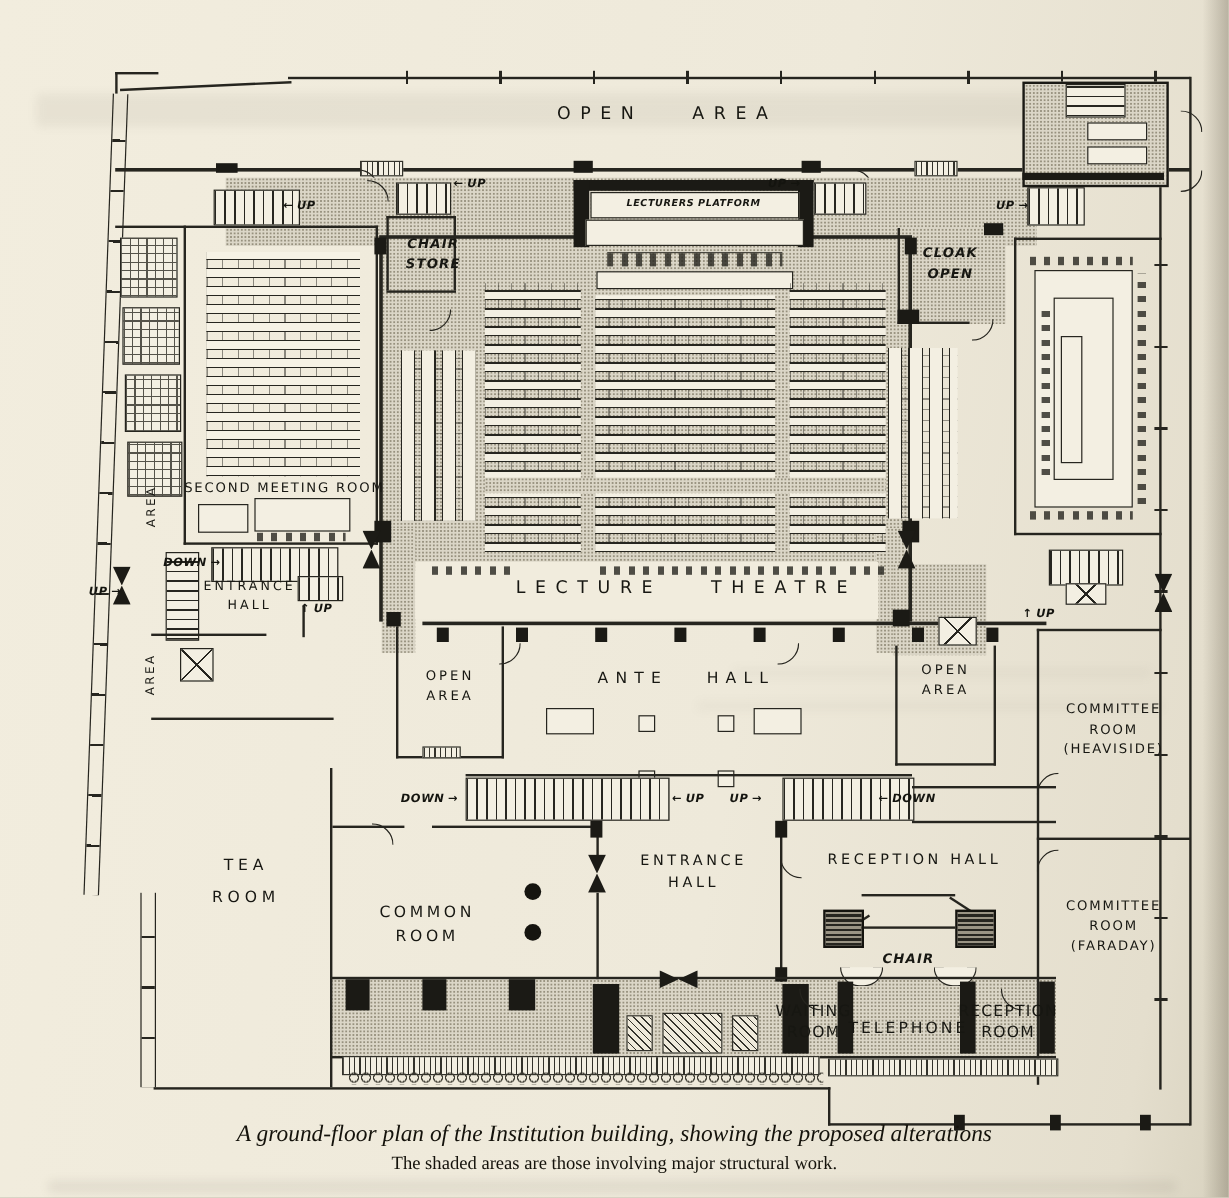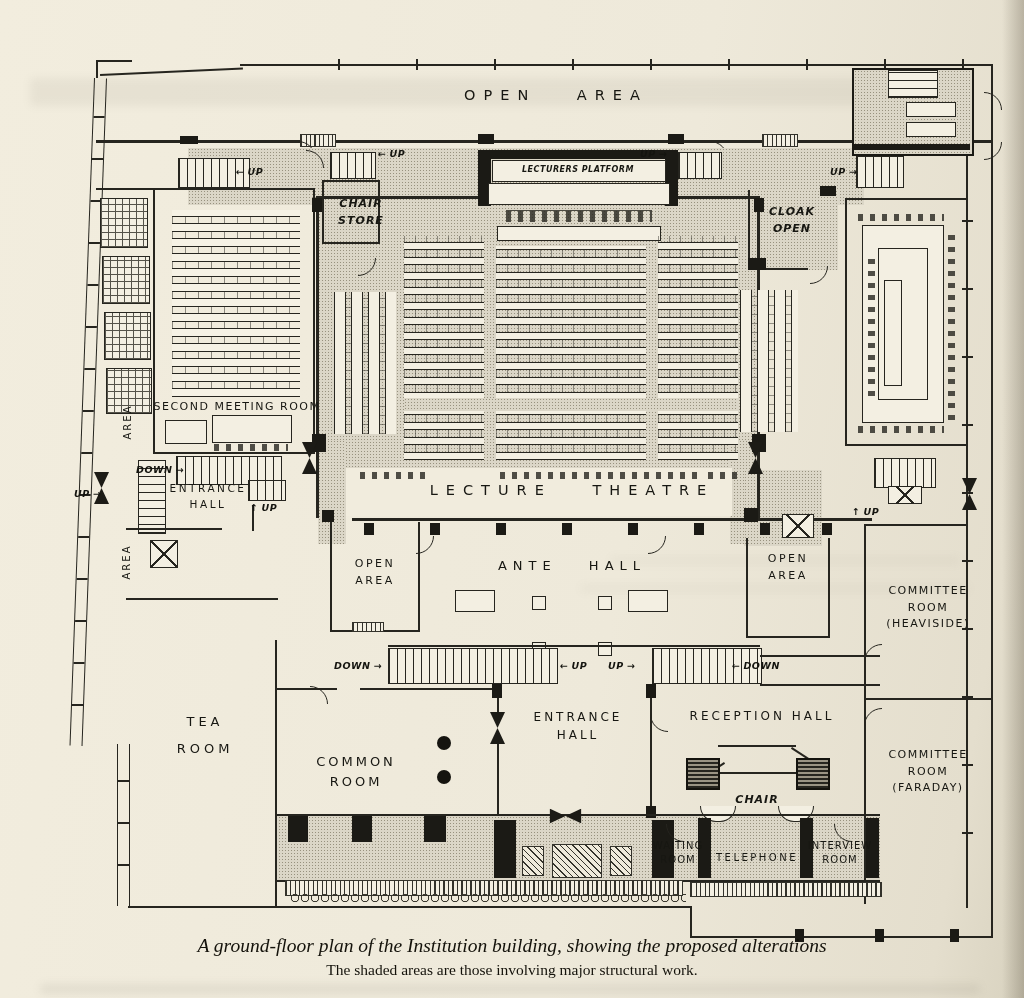--- a/index.html
+++ b/index.html
@@ -60,21 +60,21 @@
   .ticks-h{position:absolute;height:11px;
        background-image:repeating-linear-gradient(90deg,transparent 0 76px,#26251f 76px 78px);}
   .ticks-v{position:absolute;width:11px;
        background-image:repeating-linear-gradient(0deg,transparent 0 66px,#26251f 66px 68px);}
   .dwall{position:absolute;border-left:1.5px solid #26251f;border-right:1.5px solid #26251f;
        background-image:repeating-linear-gradient(0deg,transparent 0 40px,#26251f 40px 42px);}
   .lbl{position:absolute;transform:translate(-50%,-50%);font-size:11.5px;line-height:1.5;
        letter-spacing:2.5px;color:#171712;text-align:center;white-space:pre-line;}
   .big{font-size:14.5px;letter-spacing:8px;word-spacing:28px;}
   .hand{font-style:italic;font-weight:600;letter-spacing:1px;}
-  .small{font-size:10px;letter-spacing:1px;line-height:1.35;}
+  .small{font-size:13px;letter-spacing:1px;line-height:1.35;}
   .vert{transform:translate(-50%,-50%) rotate(-90deg);font-size:10px;letter-spacing:2px;}
   .updown{position:absolute;display:flex;align-items:center;gap:3px;white-space:nowrap;
        font-style:italic;font-weight:600;font-size:9.5px;letter-spacing:.5px;color:#14140f;}
   .cap1{position:absolute;left:512px;top:946px;transform:translate(-50%,-50%);
        font-family:"Liberation Serif",serif;font-style:italic;font-size:19.5px;white-space:nowrap;color:#14120b;}
   .cap2{position:absolute;left:512px;top:970px;transform:translate(-50%,-50%);
        font-family:"Liberation Serif",serif;font-size:15.5px;white-space:nowrap;color:#14120b;}
 </style>
 </head>
 <body>
@@ -322,21 +322,21 @@
     <div class="lbl" style="left:578px;top:726px;font-size:12px;letter-spacing:3px;">ENTRANCE
 HALL</div>
     <div class="lbl" style="left:762px;top:716px;font-size:12px;letter-spacing:3px;white-space:nowrap;">RECEPTION HALL</div>
     <div class="lbl" style="left:928px;top:772px;font-size:11px;letter-spacing:1.5px;">COMMITTEE
 ROOM
 (FARADAY)</div>
     <div class="lbl hand" style="left:757px;top:800px;font-size:11px;">CHAIR</div>
     <div class="lbl small" style="left:678px;top:852px;">WAITING
 ROOM</div>
     <div class="lbl small" style="left:757px;top:858px;letter-spacing:2.5px;">TELEPHONE</div>
-    <div class="lbl small" style="left:840px;top:852px;">INTERVIEW
+    <div class="lbl small" style="left:840px;top:852px;">RECEPTION
 ROOM</div>
 
     <div class="updown" style="left:236px;top:166px;">
         <span>←</span>
         <span>UP</span>
       </div>
     <div class="updown" style="left:378px;top:148px;">
         <span>←</span>
         <span>UP</span>
       </div>

